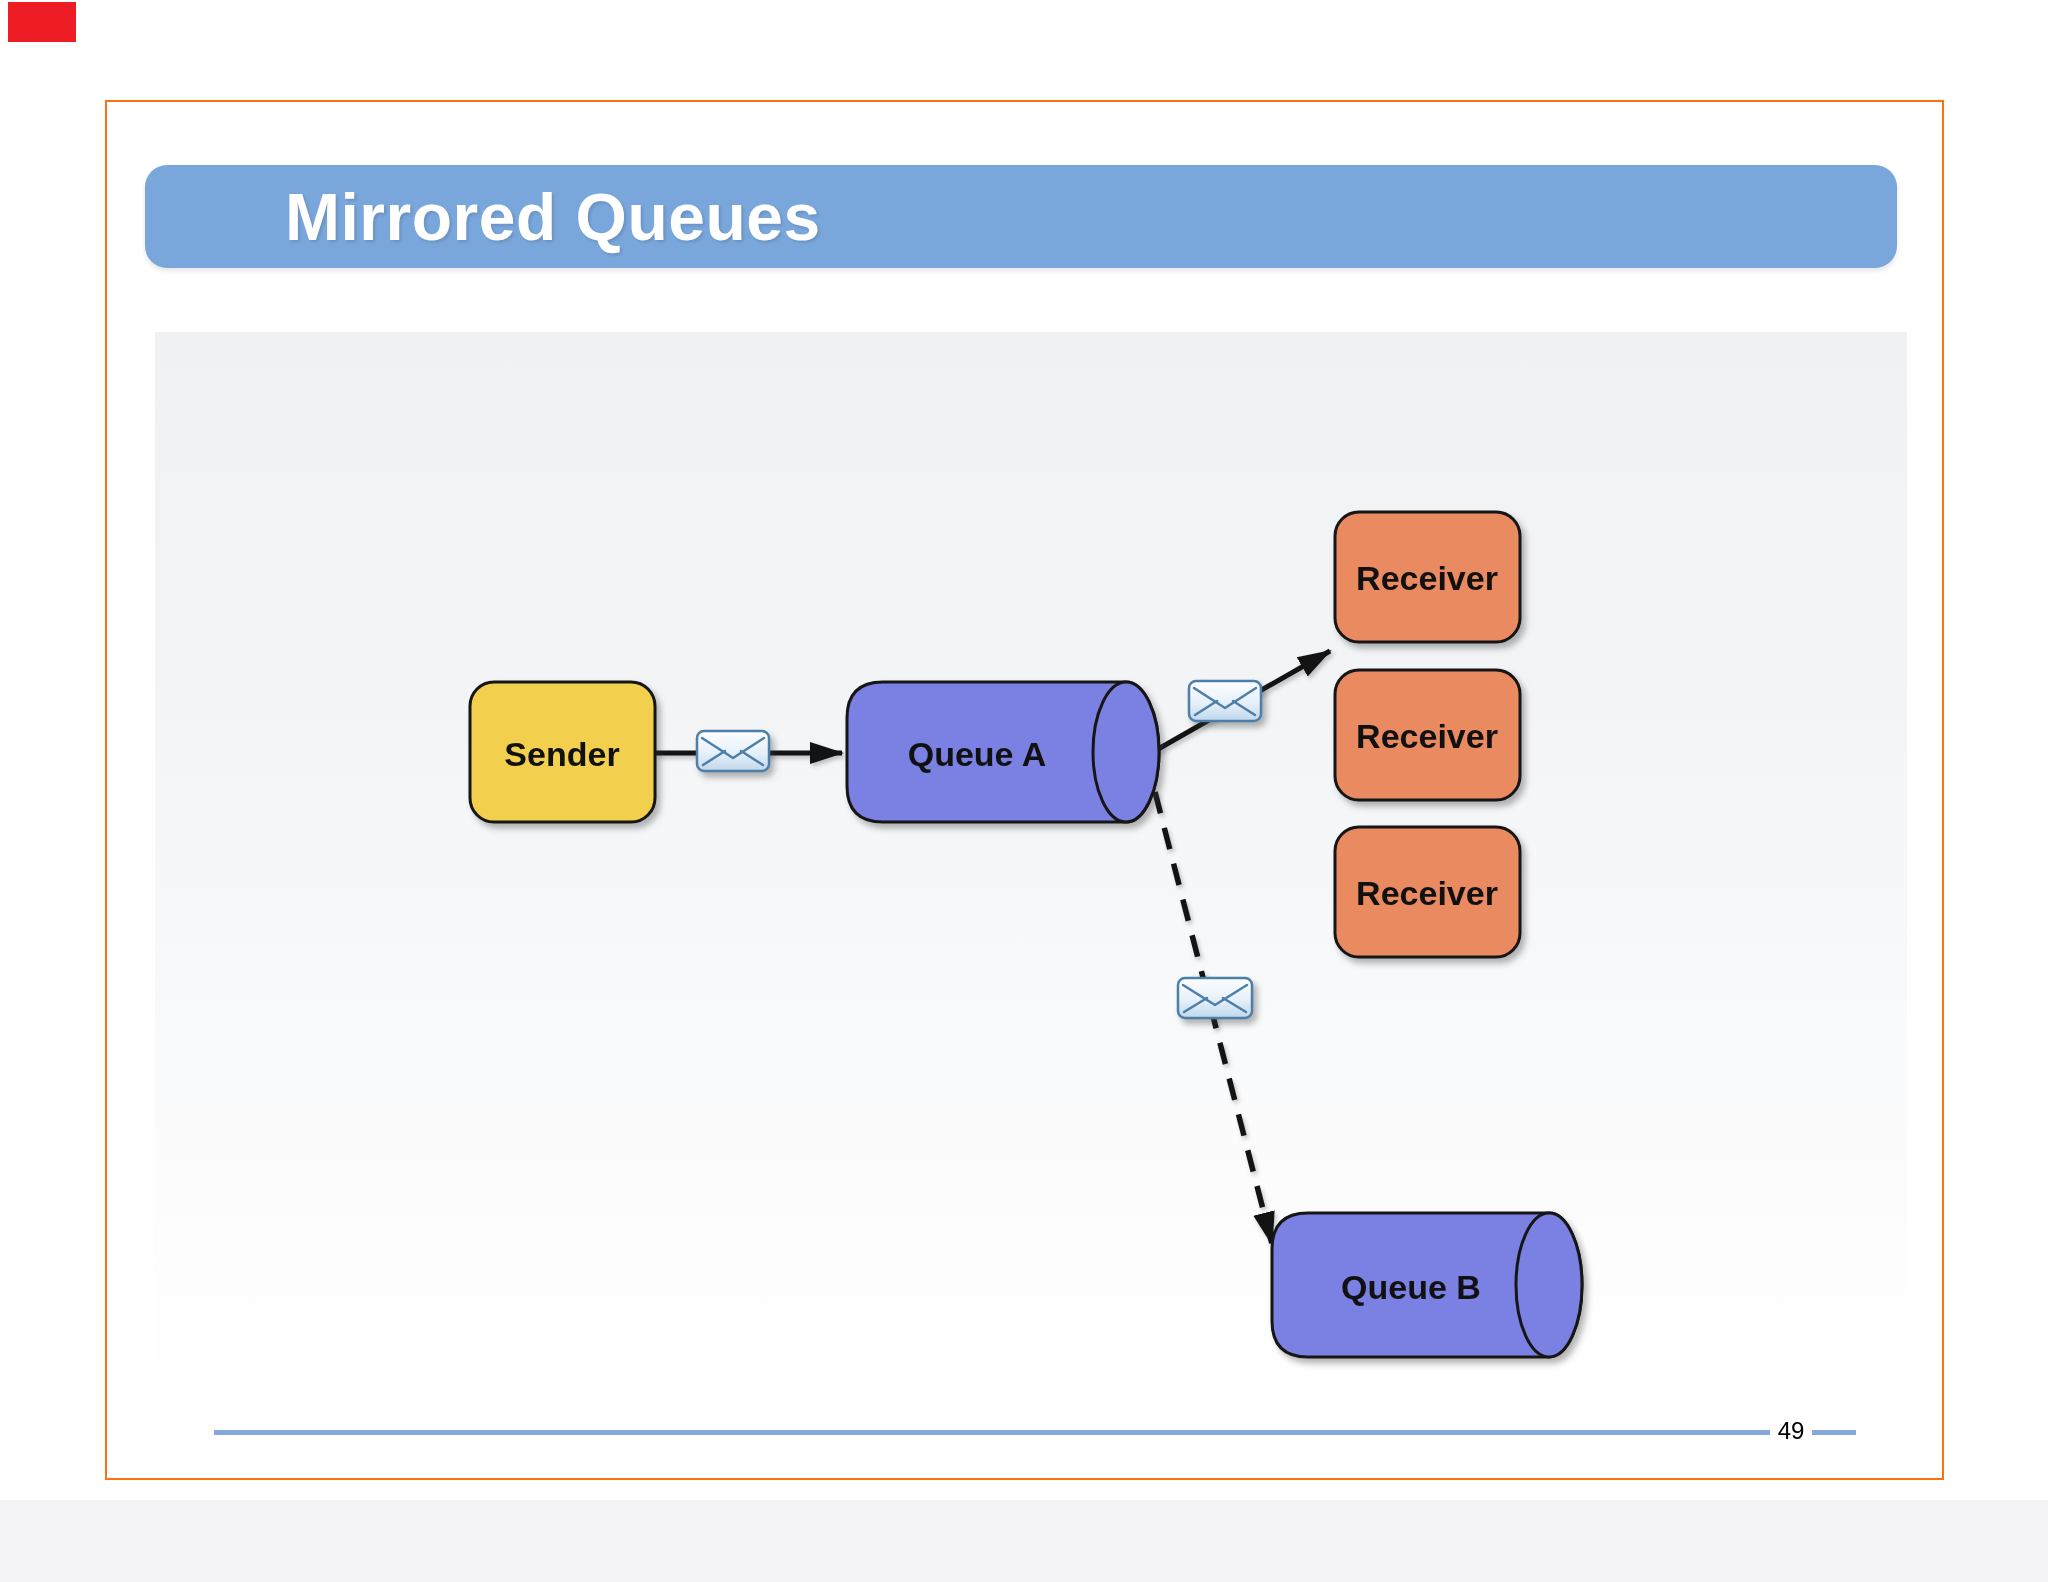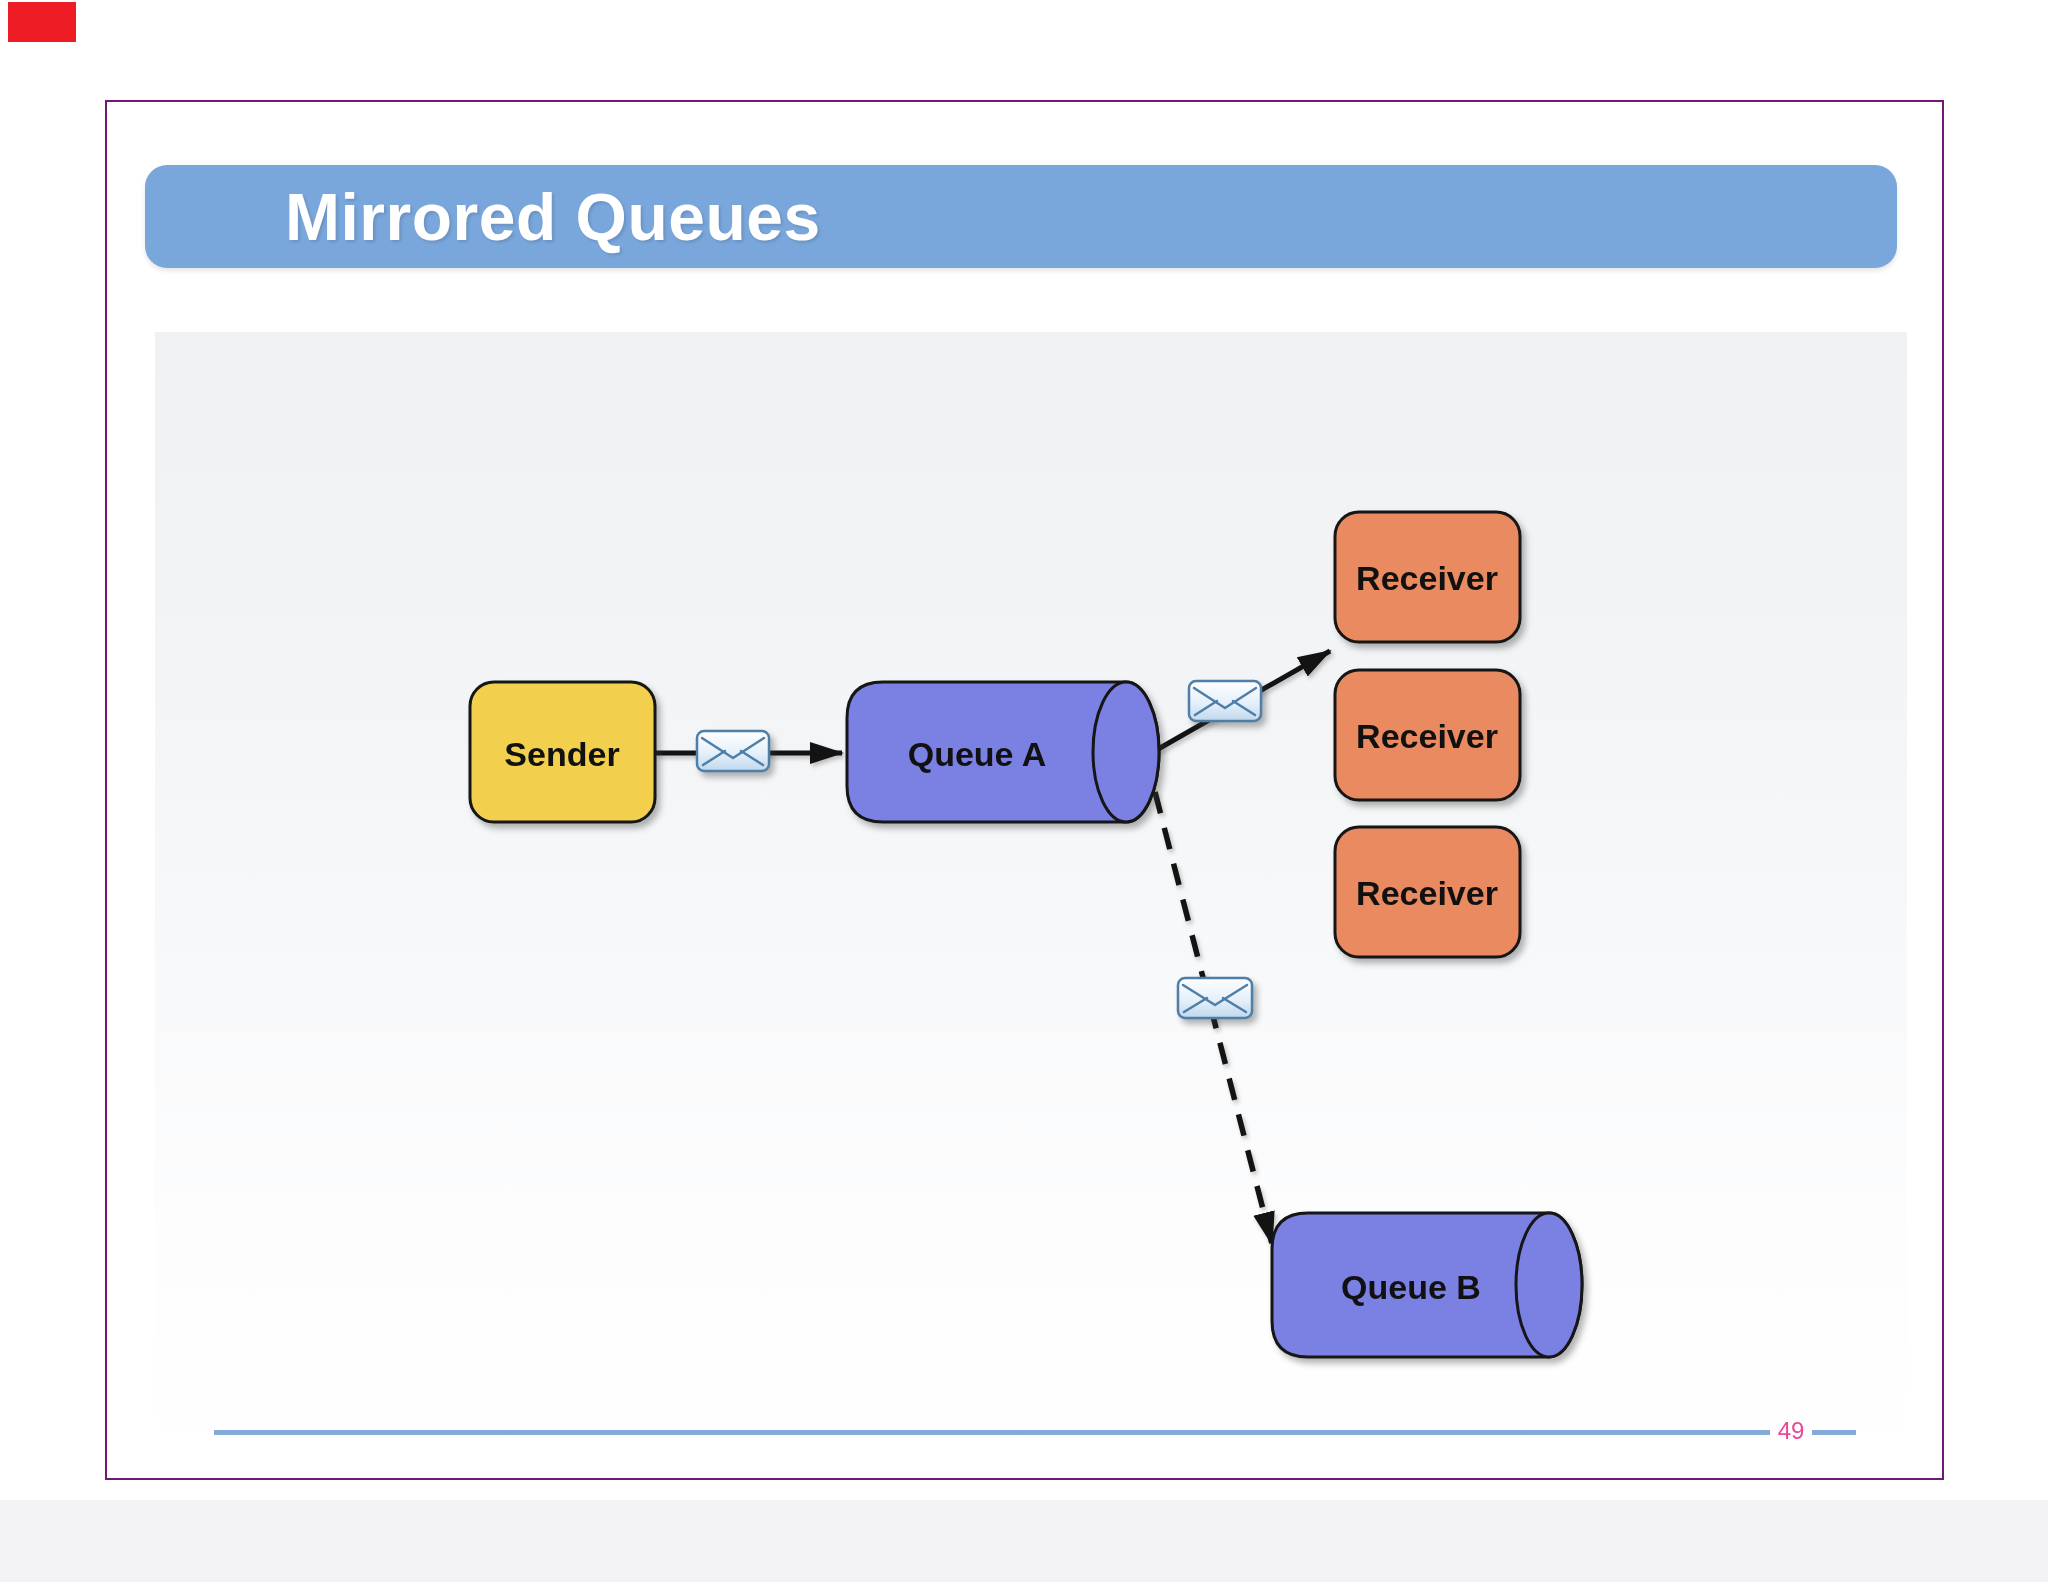--- a/index.html
+++ b/index.html
@@ -6,21 +6,21 @@
   .canvas {
     position:relative; width:2048px; height:1582px;
     font-family:"Liberation Sans", sans-serif;
     overflow:hidden; background:#ffffff;
   }
 
   .red-mark { position:absolute; left:8px; top:2px; width:68px; height:40px; }
 
   .slide-frame {
     position:absolute; left:105px; top:100px; width:1835px; height:1376px;
-    border:2px solid #701a75; background:#ffffff;
+    border:2px solid #f97316; background:#ffffff;
   }
 
   .title-bar {
     position:absolute; left:38px; top:63px; width:1752px; height:103px;
     border-radius:22px;
     display:flex; align-items:center;
     box-shadow:0 3px 5px rgba(0,0,0,0.10);
   }
   .title-bar .title-text {
     margin-left:140px;
@@ -49,21 +49,21 @@
   .dashed-line { stroke:#131313; stroke-width:5.5; fill:none; stroke-dasharray:22 15; }
 
   .envelope rect { stroke-width:2.5; }
   .envelope path { fill:none; stroke-width:2.5; stroke-linejoin:round; stroke-linecap:round; }
 
   .footer-line { position:absolute; height:5px; top:1328px; }
   .footer-line.seg-left  { left:107px;  width:1556px; }
   .footer-line.seg-right { left:1705px; width:44px;  }
   .page-number {
     position:absolute; left:1664px; top:1315px; width:40px;
-    text-align:center; font-size:24px; color:#ec4899;
+    text-align:center; font-size:24px; color:#000000;
   }
 
   .bottom-band {
     position:absolute; left:0; top:1500px; width:2048px; height:82px;
     background:#f3f3f5;
   }
 </style>
 </head>
 <body>
 

